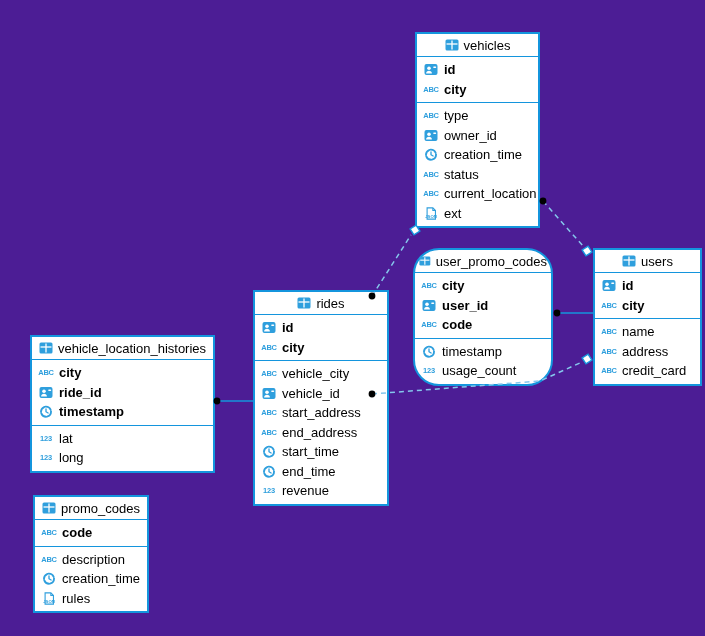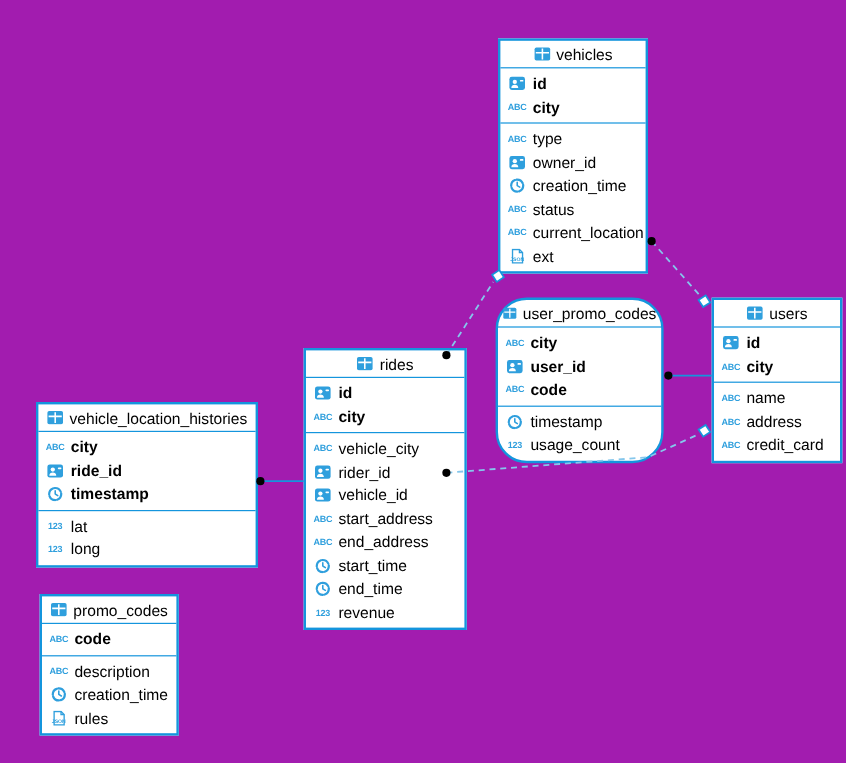--- a/index.html
+++ b/index.html
@@ -1,17 +1,17 @@
 <!DOCTYPE html>
 <html><head>
 <meta charset="utf-8">
 <style>
   html,body{margin:0;padding:0;background:#ffffff;}
   body{font-family:"Liberation Sans","DejaVu Sans",sans-serif;}
-  #canvas{position:relative;width:705px;height:636px;background:#a21caf;overflow:hidden;}
+  #canvas{position:relative;width:705px;height:636px;background:#4c1d95;overflow:hidden;}
   #relations{position:absolute;left:0;top:0;width:705px;height:636px;pointer-events:none;z-index:3;}
   .table-node{position:absolute;background:#ffffff;border:2px solid #1495dd;box-sizing:border-box;z-index:2;}
   .table-header{height:23px;display:flex;align-items:center;justify-content:center;gap:5px;
     border-bottom:1.5px solid #1495dd;font-size:13px;font-weight:500;color:#000;padding:0 4px;box-sizing:border-box;}
   .col-section{padding:3px 0;}
   .col-separator{border-top:1.5px solid #1495dd;margin:0;}
   .col-row{height:19.5px;display:flex;align-items:center;gap:5px;padding:0 6px;font-size:13px;color:#000;white-space:nowrap;}
   .col-row.pk .col-label{font-weight:700;text-align:center;}
   .ticon{width:16px;min-width:16px;display:inline-flex;align-items:flex-start;justify-content:center;}
   .tabc,.tnum{font-size:7.5px;font-weight:700;color:#2f9fdd;letter-spacing:-0.2px;}
@@ -258,31 +258,20 @@
         </div>
         <div class="col-row">
           <span class="ticon">
             <svg class="icon-svg" viewBox="0 0 14 13">
               <rect x="0.5" y="1" width="13" height="11" rx="2" fill="#2f9fdd"></rect>
               <circle cx="5" cy="5.3" r="1.8" fill="#fff"></circle>
               <path d="M2.1 10.4c0-1.7 1.3-2.7 2.9-2.7s2.9 1 2.9 2.7z" fill="#fff"></path>
               <rect x="9.2" y="3.6" width="3" height="1.4" rx="0.7" fill="#fff"></rect>
             </svg>
           </span>
-          <span class="col-label">rider_id</span>
-        </div>
-        <div class="col-row">
-          <span class="ticon">
-            <svg class="icon-svg" viewBox="0 0 14 13">
-              <rect x="0.5" y="1" width="13" height="11" rx="2" fill="#2f9fdd"></rect>
-              <circle cx="5" cy="5.3" r="1.8" fill="#fff"></circle>
-              <path d="M2.1 10.4c0-1.7 1.3-2.7 2.9-2.7s2.9 1 2.9 2.7z" fill="#fff"></path>
-              <rect x="9.2" y="3.6" width="3" height="1.4" rx="0.7" fill="#fff"></rect>
-            </svg>
-          </span>
           <span class="col-label">vehicle_id</span>
         </div>
         <div class="col-row">
           <span class="ticon">
             <span class="tabc">ABC</span>
           </span>
           <span class="col-label">start_address</span>
         </div>
         <div class="col-row">
           <span class="ticon">

